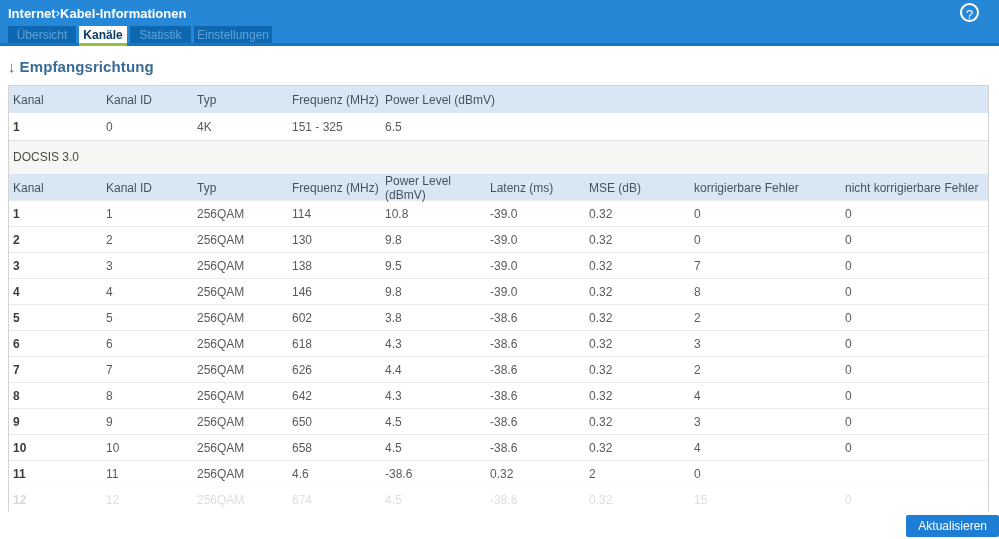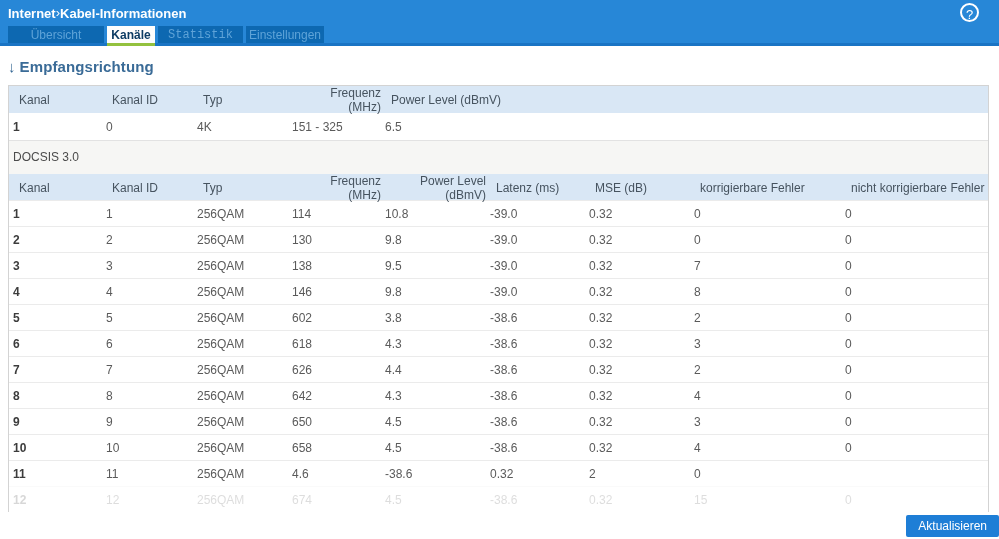--- a/index.html
+++ b/index.html
@@ -30,23 +30,23 @@
     content:"";position:absolute;left:0;right:0;bottom:0;height:3px;
     background:var(--c-strip,#1a74c4);z-index:0;
   }
   .tab{
     position:relative;z-index:1;margin-right:3px;
     background:var(--c-tab,#0d68b1);color:var(--c-tabtext,#5ea3d8);
     font-size:12px;display:flex;align-items:center;justify-content:center;
     cursor:pointer;box-sizing:border-box;border-bottom:3px solid var(--c-strip,#1a74c4);
   }
   .tab:first-child{margin-left:8px;}
-  .tab.w1{width:96px;}
+  .tab.w1{width:68px;}
   .tab.w2{width:48px;}
-  .tab.w3{width:85px;font-family:Liberation Mono, monospace;}
+  .tab.w3{width:61px;}
   .tab.w4{width:78px;}
   .tab.active{
     background:#fdfdfd;color:var(--c-activetext,#0d3c64);font-weight:700;
     border-bottom:3px solid var(--c-green,#93c13e);
   }
   
   .heading{
     margin:12px 0 0 8px;color:var(--c-heading,#3a6b97);
     font-size:15px;font-weight:600;letter-spacing:.1px;
   }
@@ -60,21 +60,21 @@
     height:32px;line-height:32px;background:var(--c-section,#f6f6f4);
     color:#4b4b4b;font-size:12px;padding-left:4px;
   }
   .section-row.bt{border-top:1px solid #e2e2e2;height:33px;line-height:33px;}
   .trow{display:grid;}
   .t31{grid-template-columns:93px 91px 95px 93px 1fr;}
   .t30{grid-template-columns:93px 91px 95px 93px 105px 99px 105px 151px 1fr;}
   .thead{
     background:var(--c-thead,#d9e7f5);color:#46535f;font-size:12px;
   }
-  .thead .th{padding-left:10px;display:flex;align-items:center;text-align:right;}
+  .thead .th{padding-left:4px;display:flex;align-items:center;}
   .t31.thead{height:27px;}
   .t30.thead{height:26px;}
   .drow{border-top:1px solid #ebebeb;font-size:12px;color:#5a5a5a;background:#fff;}
   .drow:first-child{border-top:none;}
   .rows30 .drow:first-child{border-top:1px solid #ebebeb;}
   .drow .td{padding-left:4px;display:flex;align-items:center;}
   .drow .td.kanal{font-weight:700;color:#3c3c3c;}
   .rows31 .drow{height:27px;}
   .rows30 .drow{height:25px;}
   .drow.faded{opacity:.2;}

